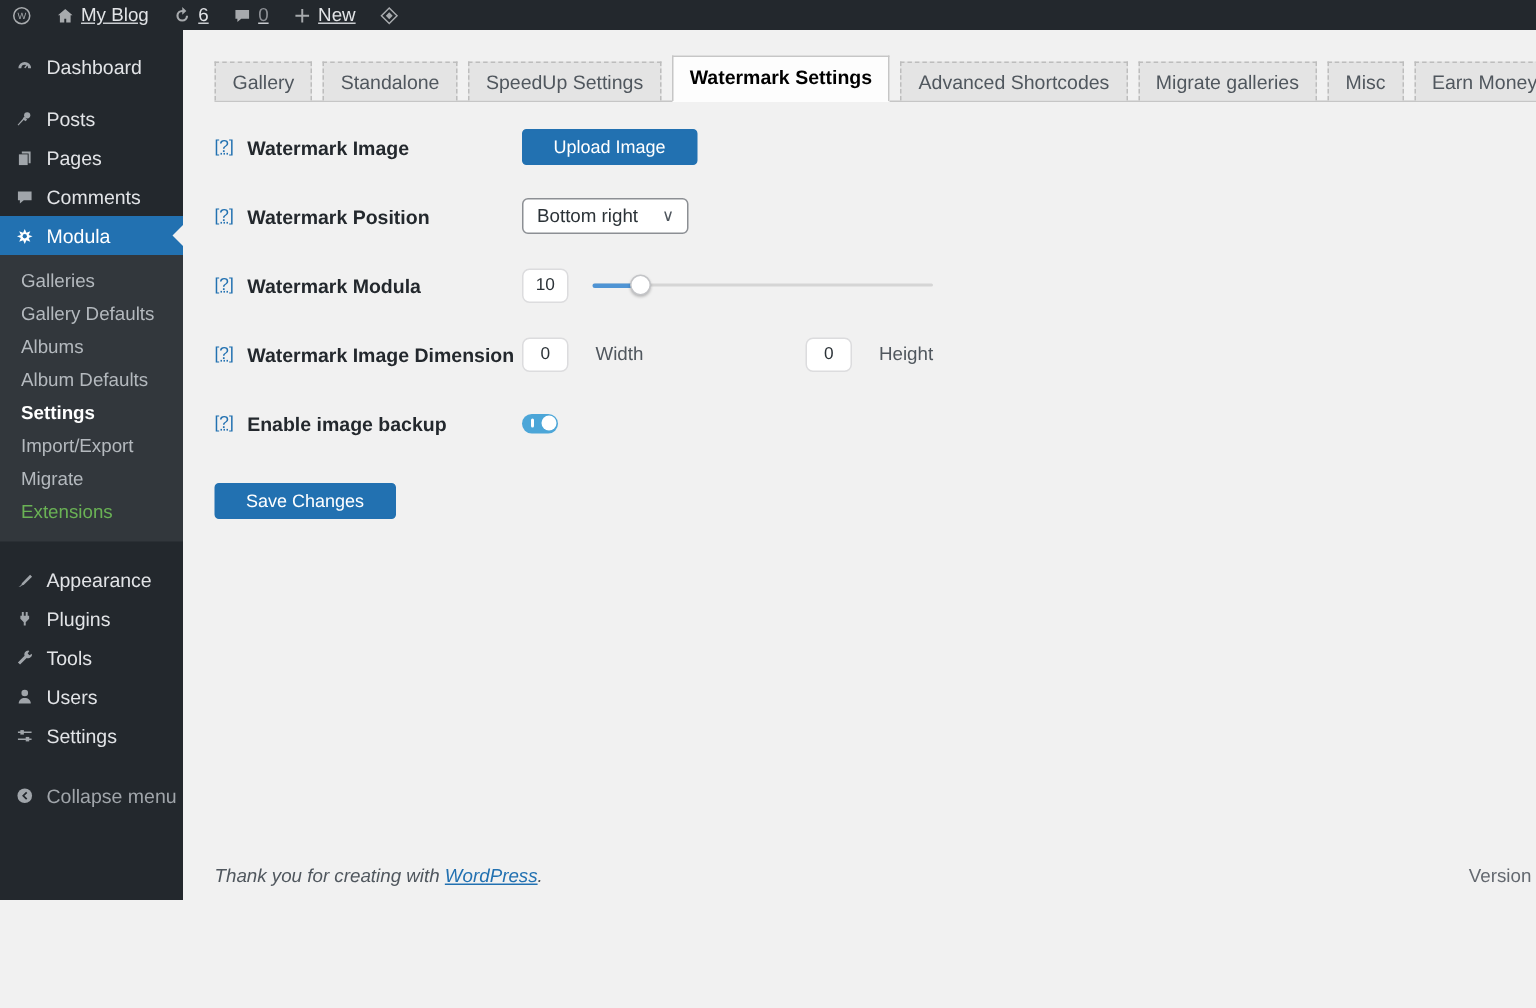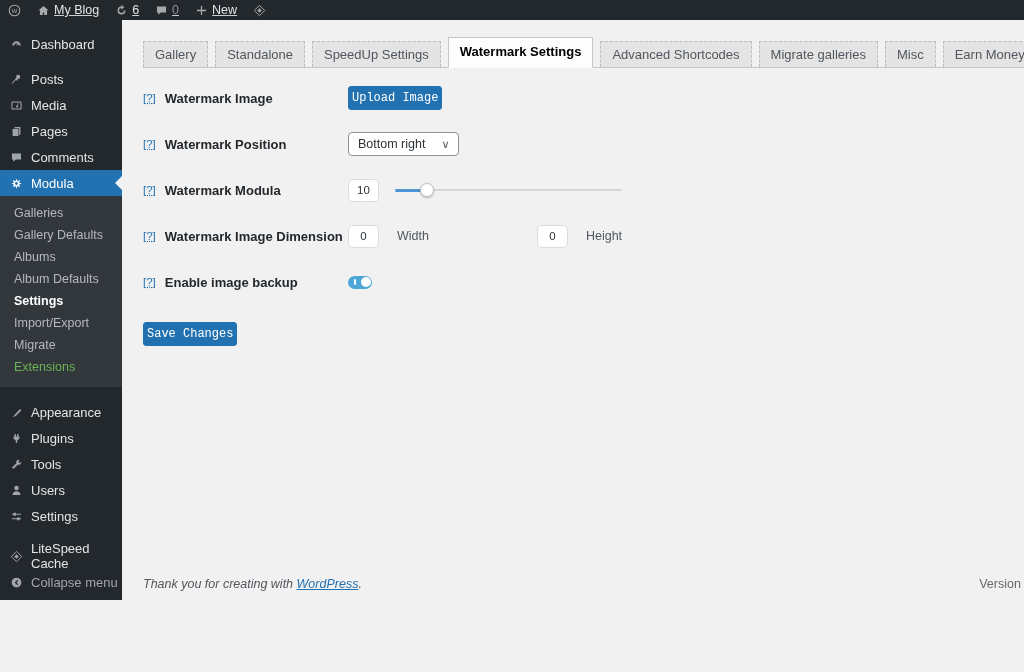--- a/index.html
+++ b/index.html
@@ -44,21 +44,21 @@
   .tab.active { background:#fdfdfd; border:1px solid #c6c6c6; border-bottom:1px solid #fdfdfd; color:#000;
                 font-weight:bold; padding:6px 11px 8px; margin-bottom:-1px; }
 
   .form { margin:18px 0 0 21px; }
   .form-row { display:flex; align-items:center; min-height:24px; margin-bottom:22px; }
   .row-label-group { width:205px; display:flex; align-items:center; gap:9px; flex:none; }
   .help-link { color:#2271b1; font-size:11.5px; cursor:pointer; text-decoration:underline; text-decoration-style:dotted; }
   .row-label { font-size:13px; font-weight:bold; color:#23282d; }
 
   .btn { background:#2271b1; border:1px solid #2271b1; color:#fff; font-size:12px; border-radius:3px;
-         padding:4px 3px; cursor:pointer; font-family:Liberation Mono, monospace; }
+         padding:4px 20px; cursor:pointer; font-family:Liberation Sans, sans-serif; }
 
   .fake-select { background:#fff; border:1px solid #8c8f94; border-radius:4px; height:24px; display:inline-flex;
                  align-items:center; gap:16px; padding:0 9px; font-size:12.5px; color:#2c3338; cursor:pointer; }
   .fake-select .chev { color:#50575e; font-size:11px; line-height:1; }
 
   .num-input { width:31px; height:23px; border:1px solid #dcdcde; border-radius:5px; background:#fff;
                text-align:center; font-size:11.5px; color:#2c3338; font-family:"Liberation Sans", sans-serif; }
 
   .slider { position:relative; width:227px; height:16px; margin-left:16px; cursor:pointer; }
   .slider .track { position:absolute; top:7px; left:0; right:0; height:2px; background:#d5d5d5; border-radius:1px; }
@@ -150,29 +150,20 @@
     <div class="menu-sep"></div>
     <div class="menu-item">
       <span class="mico">
           <svg viewBox="0 0 20 20" fill="currentColor">
             <circle cx="12.5" cy="6" r="3.2"></circle>
             <path d="M10.8 8.8 3.5 16.5l-.8-.8 7-8z"></path>
             <path d="M9.5 7.5 12.5 10.5 10.5 12 8 9.2z"></path>
           </svg>
         </span>
       <span>Posts</span>
-    </div>
-    <div class="menu-item">
-      <span class="mico">
-          <svg viewBox="0 0 20 20">
-            <rect x="3" y="4.5" width="14" height="11" rx="1" fill="none" stroke="currentColor" stroke-width="1.6"></rect>
-            <path d="M12.5 7.5v4.2a1.6 1.6 0 1 1-1-1.5V7l2-.6v1z" fill="currentColor"></path>
-          </svg>
-        </span>
-      <span>Media</span>
     </div>
     <div class="menu-item">
       <span class="mico">
           <svg viewBox="0 0 20 20" fill="currentColor">
             <path d="M7 3h9v12h-2V5H7z"></path>
             <rect x="4" y="6" width="9" height="11"></rect>
           </svg>
         </span>
       <span>Pages</span>
     </div>
@@ -242,29 +233,20 @@
       <span class="mico">
           <svg viewBox="0 0 20 20">
             <path d="M3 6.5h14M3 13.5h14" stroke="currentColor" stroke-width="1.6"></path>
             <rect x="5.5" y="4.2" width="3.6" height="4.6" fill="currentColor"></rect>
             <rect x="11" y="11.2" width="3.6" height="4.6" fill="currentColor"></rect>
           </svg>
         </span>
       <span>Settings</span>
     </div>
     <div class="menu-sep3"></div>
-    <div class="menu-item">
-      <span class="mico">
-          <svg viewBox="0 0 20 20">
-            <path d="M10 2 18 10 10 18 2 10z" fill="none" stroke="currentColor" stroke-width="1.5"></path>
-            <path d="M10 6.5 13.5 10 10 13.5 6.5 10z" fill="currentColor"></path>
-          </svg>
-        </span>
-      <span>LiteSpeed Cache</span>
-    </div>
     <div class="menu-item collapse-item">
       <span class="mico">
           <svg viewBox="0 0 20 20">
             <circle cx="10" cy="10" r="7.5" fill="currentColor"></circle>
             <path d="M12 6.5 8.5 10 12 13.5" fill="none" stroke="#23282d" stroke-width="1.8"></path>
           </svg>
         </span>
       <span>Collapse menu</span>
     </div>
   </div>

